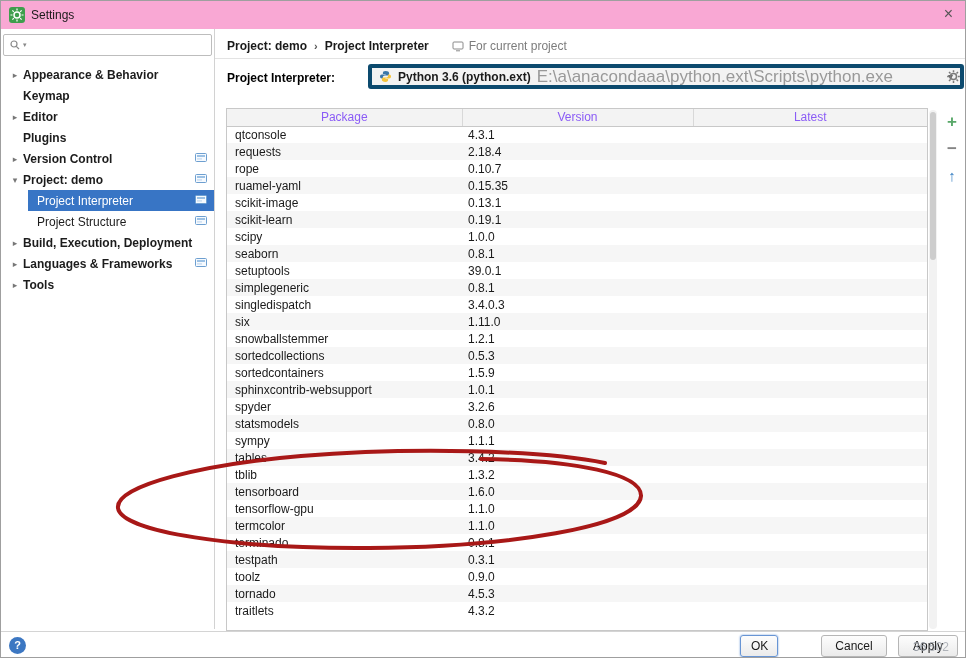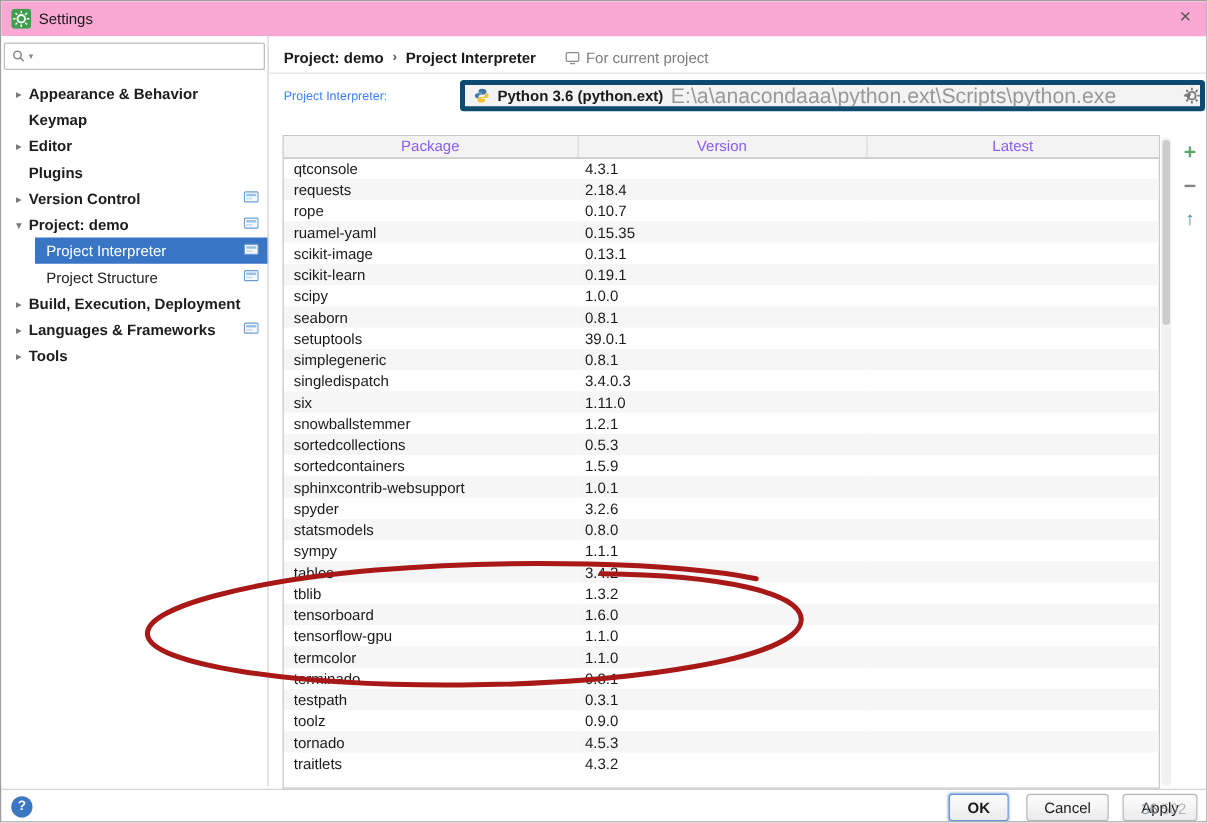--- a/index.html
+++ b/index.html
@@ -27,21 +27,21 @@
   .tree-item .badge { position:absolute; right:7px; top:4px; z-index:2; line-height:0; }
 
   
   .breadcrumb { position:absolute; left:226px; top:36px; height:18px; display:flex; align-items:center; gap:7px; font-size:12px; }
   .crumb { font-weight:bold; color:#1a1a1a; }
   .crumb-sep { color:#555; font-size:11px; font-weight:bold; }
   .context-note { display:flex; align-items:center; gap:5px; margin-left:16px; color:#7c7c7c; }
   .header-sep { position:absolute; left:214px; right:0; top:57px; border-top:1px solid #e3e3e3; }
 
   
-  .interp-label { position:absolute; left:226px; top:66px; font-size:10px; color:#3b82f6; line-height:22px; }
+  .interp-label { position:absolute; left:226px; top:66px; font-size:12px; color:#000000; line-height:22px;font-weight:bold; }
   .interp-combo { position:absolute; left:336px; top:63px; width:596px; height:25px; border:4px solid #0c4a6e; border-radius:3px; background:#f3f3f3; display:flex; align-items:center; padding:0 7px; gap:6px; overflow:hidden;margin-left:31px; }
   .interp-name { font-size:12px; font-weight:bold; color:#1a1a1a; white-space:nowrap; }
   .interp-path { font-size:17px; color:#999; white-space:nowrap; overflow:hidden; text-overflow:ellipsis; flex:1; }
   .interp-caret { color:#666; font-size:10px; margin-left:4px; }
   .interp-gear { position:absolute; left:940px; top:63px; width:24px; height:25px; display:flex; align-items:center; justify-content:center; cursor:default; }
 
   
   .pkg-table-wrap { position:absolute; left:225px; top:107px; width:702px; height:523px; border:1px solid #c8c8c8; background:#fff; overflow:hidden; }
   table.pkg { border-collapse:collapse; width:100%; table-layout:fixed; }
   table.pkg col.c1 { width:235px; } table.pkg col.c2 { width:231px; } table.pkg col.c3 { width:234px; }
@@ -57,21 +57,21 @@
   .side-toolbar { position:absolute; left:940px; top:110px; width:22px; display:flex; flex-direction:column; gap:5px; }
   .tool-btn { width:22px; height:22px; text-align:center; line-height:22px; font-size:17px; cursor:default; }
   .tool-add { color:#59a869; font-weight:bold; }
   .tool-remove { color:#848484; font-weight:bold; }
   .tool-up { color:#3b82c4; font-size:15px; font-weight:bold; }
 
   
   .bottom-sep { position:absolute; left:0; right:0; top:630px; border-top:1px solid #d4d4d4; }
   .help-btn { position:absolute; left:8px; top:636px; width:17px; height:17px; border-radius:50%; background:#3c77c2; color:#fff; font-size:11px; text-align:center; line-height:17px; font-weight:bold; cursor:default; }
   .footer-btn { position:absolute; top:634px; height:22px; font-size:12px; text-align:center; border:1px solid #b6b6b6; border-radius:3px; background:linear-gradient(#fdfdfd,#ebebeb); color:#1a1a1a; padding:0 10px; line-height:19px; font-family:inherit; cursor:default; }
-  .btn-ok { left:758px; width:48px; border:1px solid #6895d4; box-shadow:0 0 2px #6895d4;font-weight:bold; }
+  .btn-ok { left:739px; width:38px; border:1px solid #6895d4; box-shadow:0 0 2px #6895d4; }
   .btn-cancel { left:820px; width:66px; }
   .btn-apply { left:897px; width:60px; }
 
   
   .wm { position:absolute; top:639px; font-size:12px; color:#8d939c; z-index:60; opacity:.9; }
   #wm-left { left:702px;margin-top:29px; } #wm-mid { left:912px; } #wm-right { left:928px; opacity:.65; }
   .annotation-svg { position:absolute; left:0; top:0; width:966px; height:658px; z-index:55; pointer-events:none; }
 </style>
 </head>
 <body>

